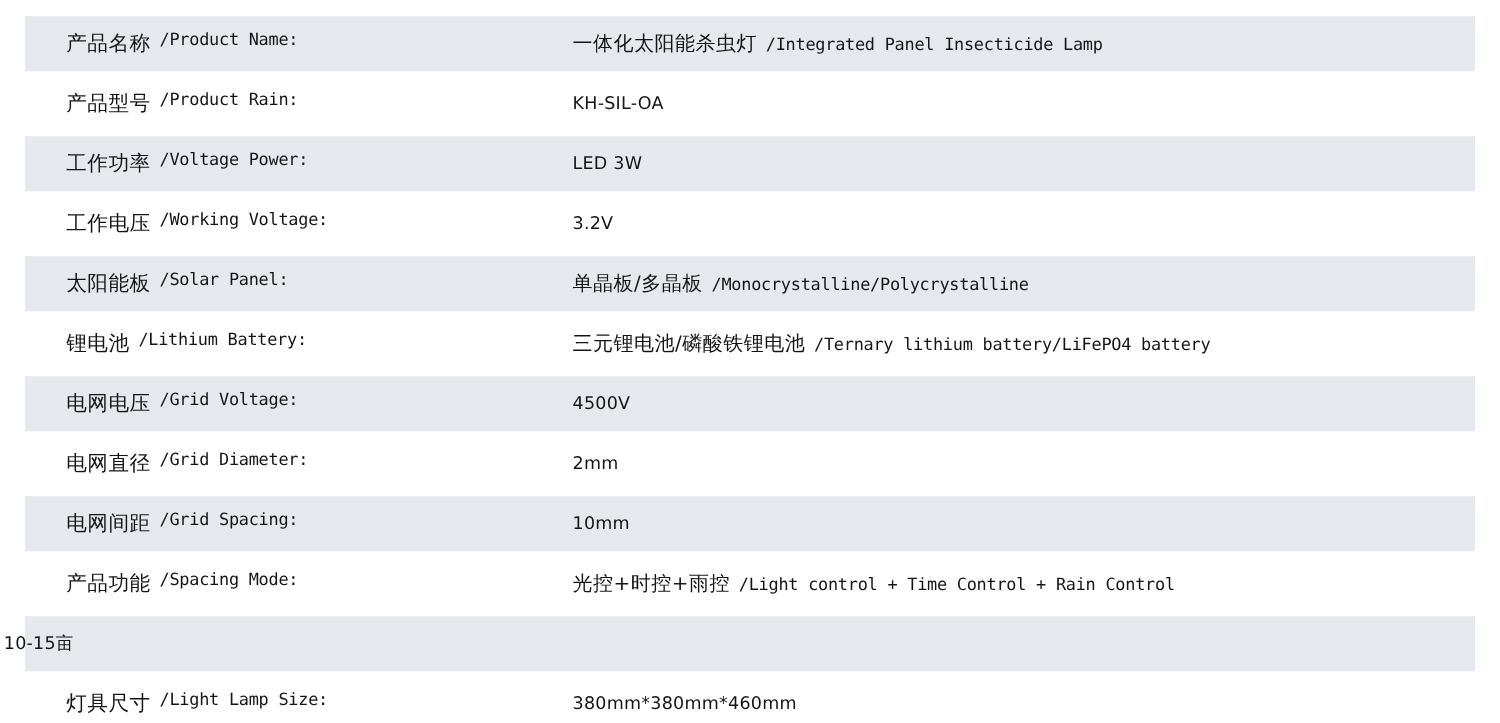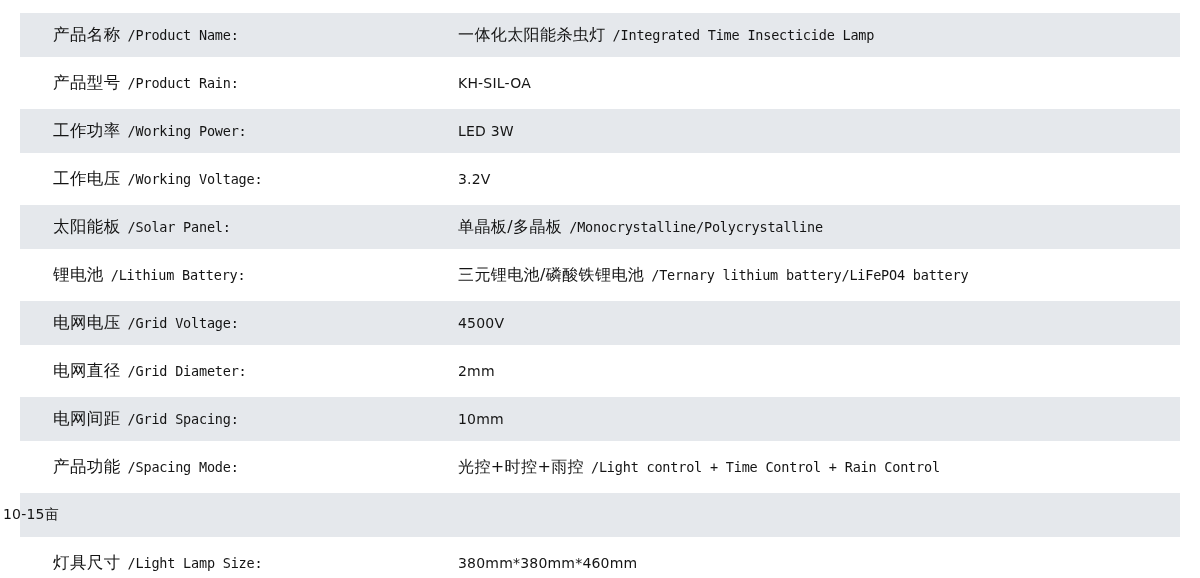--- a/index.html
+++ b/index.html
@@ -41,21 +41,21 @@
   }
 
   .cell-label {
     position: relative;
     z-index: 1;
     width: 455px;
     box-sizing: border-box;
     padding-left: 53px;
     white-space: nowrap;
     display: flex;
-    align-items: center;
+    align-items: flex-start;
   }
 
   .cell-value {
     position: relative;
     z-index: 1;
     flex: 1;
     box-sizing: border-box;
     padding-left: 3px;
     white-space: nowrap;
     display: flex;
@@ -98,36 +98,36 @@
 <body>
 
 <div id="spec-table">
     <div class="spec-row striped">
       <div class="cell-label">
         <span class="cn">产品名称</span>
         <span class="en">/Product Name:</span>
       </div>
       <div class="cell-value">
         <span class="cn">一体化太阳能杀虫灯</span>
-        <span class="en">/Integrated Time Insecticide Lamp</span>
+        <span class="en">/Integrated Panel Insecticide Lamp</span>
       </div>
     </div>
     <div class="spec-row">
       <div class="cell-label">
         <span class="cn">产品型号</span>
         <span class="en">/Product Rain:</span>
       </div>
       <div class="cell-value">
         <span class="plain">KH-SIL-OA</span>
       </div>
     </div>
     <div class="spec-row striped">
       <div class="cell-label">
         <span class="cn">工作功率</span>
-        <span class="en">/Working Power:</span>
+        <span class="en">/Voltage Power:</span>
       </div>
       <div class="cell-value">
         <span class="plain">LED 3W</span>
       </div>
     </div>
     <div class="spec-row">
       <div class="cell-label">
         <span class="cn">工作电压</span>
         <span class="en">/Working Voltage:</span>
       </div>

